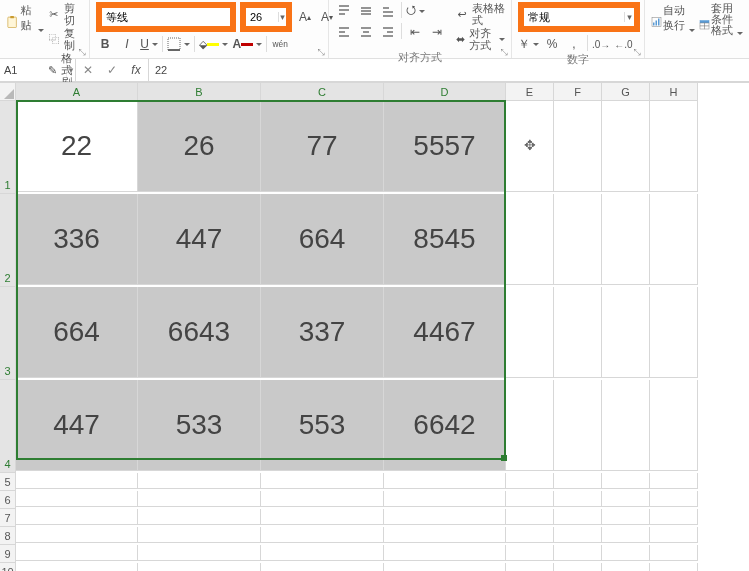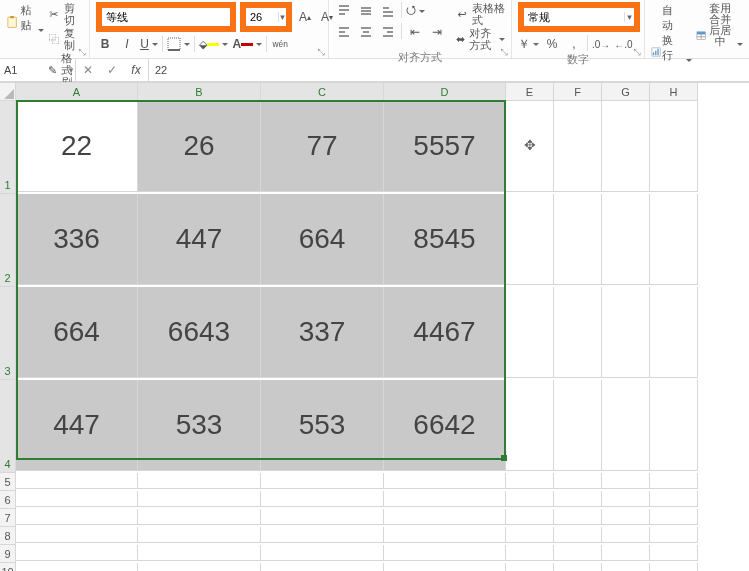--- a/index.html
+++ b/index.html
@@ -373,21 +373,21 @@
       </div>
       <div class="big-btn dd">
         <svg class="icon" viewBox="0 0 22 22">
           <rect class="tf-head" x="2" y="2" width="18" height="5"></rect>
           <rect class="tf-cell" x="2" y="7" width="9" height="6"></rect>
           <rect class="tf-cell" x="11" y="7" width="9" height="6"></rect>
           <rect class="tf-cell" x="2" y="13" width="9" height="6"></rect>
           <rect class="tf-cell" x="11" y="13" width="9" height="6"></rect>
         </svg>
         <span style="white-space:pre-line;text-align:center;line-height:11px;">套用
-合并后居中</span>
+条件格式</span>
       </div>
     </div>
     <div class="rgroup-label">&nbsp;</div>
   </div>
 </div>
 
 <div class="fbar">
   <div class="namebox">
     <input value="A1" style="">
     <span class="caret">▾</span>

